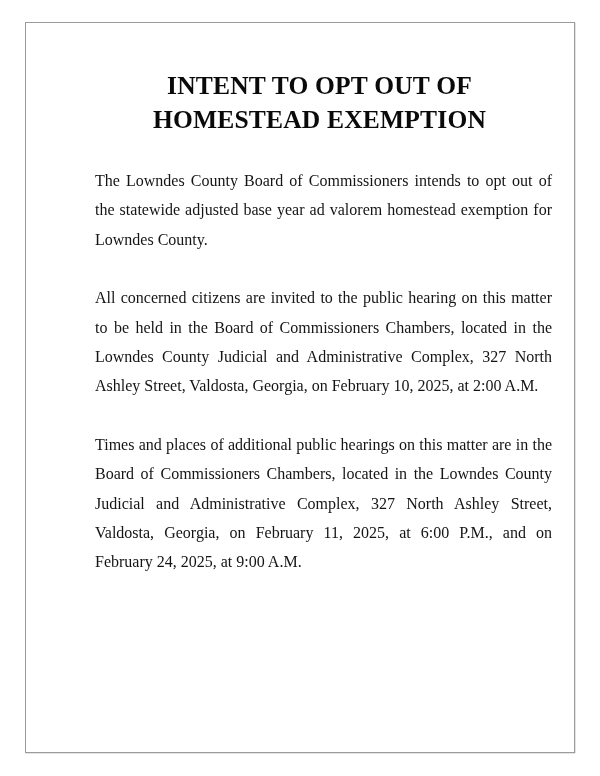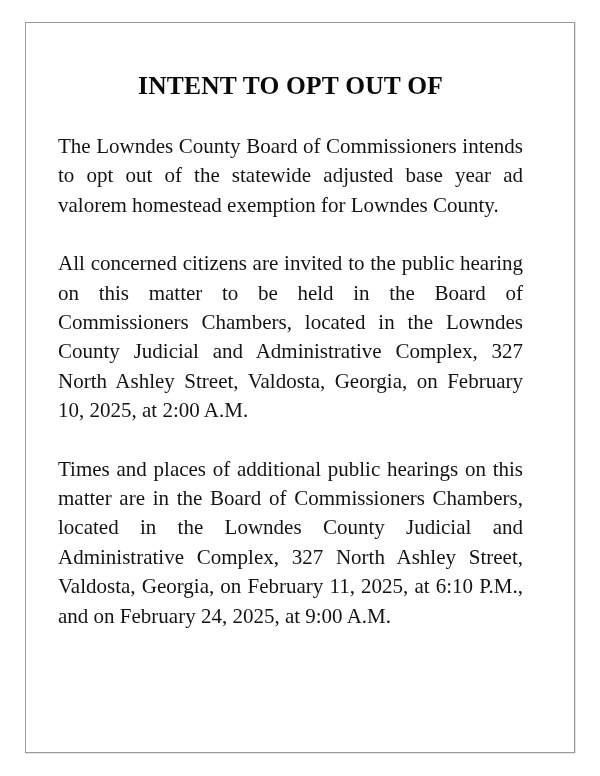--- a/index.html
+++ b/index.html
@@ -21,21 +21,21 @@
     width: 550px;
     height: 731px;
     background: #ffffff;
     border: 1px solid #9b9b9b;
     box-sizing: border-box;
     box-shadow: 0.5px 0.5px 0 #c9c9c9;
   }
 
   .page-inner {
     position: absolute;
-    left: 32px;
+    left: 61px;
     top: 0;
     width: 465px;
     height: 100%;
   }
 
   .doc-title {
     margin: 0;
     padding-top: 46px;
     text-align: center;
     font-weight: bold;
@@ -47,45 +47,46 @@
   .doc-title .title-line {
     display: block;
     white-space: nowrap;
   }
 
   .body-block {
     margin-top: 29px;
   }
 
   .doc-paragraph {
-    margin: 0 0 29px 0;
+    margin: 0 0 29px 8px;
     text-align: justify;
     text-justify: inter-word;
-    font-size: 21px;
+    font-size: 16px;
     line-height: 29.4px;
     color: #141414;
     hyphens: none;
   }
   .doc-paragraph:last-child {
     margin-bottom: 0;
   }
   .doc-paragraph.tight {
     text-align: justify;
   }
 </style>
 </head>
 <body>
 
 <div class="page-sheet">
   <div class="page-inner">
 
     <h1 class="doc-title">
       <span class="title-line">INTENT TO OPT OUT OF</span>
+      <span class="title-line">HOMESTEAD EXEMPTION</span>
     </h1>
 
     <div class="body-block">
       <p class="doc-paragraph">The Lowndes County Board of Commissioners intends to opt out of the statewide adjusted base year ad valorem homestead exemption for Lowndes County.</p>
       <p class="doc-paragraph">All concerned citizens are invited to the public hearing on this matter to be held in the Board of Commissioners Chambers, located in the Lowndes County Judicial and Administrative Complex, 327 North Ashley Street, Valdosta, Georgia, on February 10, 2025, at 2:00 A.M.</p>
-      <p class="doc-paragraph tight">Times and places of additional public hearings on this matter are in the Board of Commissioners Chambers, located in the Lowndes County Judicial and Administrative Complex, 327 North Ashley Street, Valdosta, Georgia, on February 11, 2025, at 6:10 P.M., and on February 24, 2025, at 9:00 A.M.</p>
+      <p class="doc-paragraph tight">Times and places of additional public hearings on this matter are in the Board of Commissioners Chambers, located in the Lowndes County Judicial and Administrative Complex, 327 North Ashley Street, Valdosta, Georgia, on February 11, 2025, at 6:00 P.M., and on February 24, 2025, at 9:00 A.M.</p>
     </div>
 
   </div>
 </div>
 
 </body></html>

